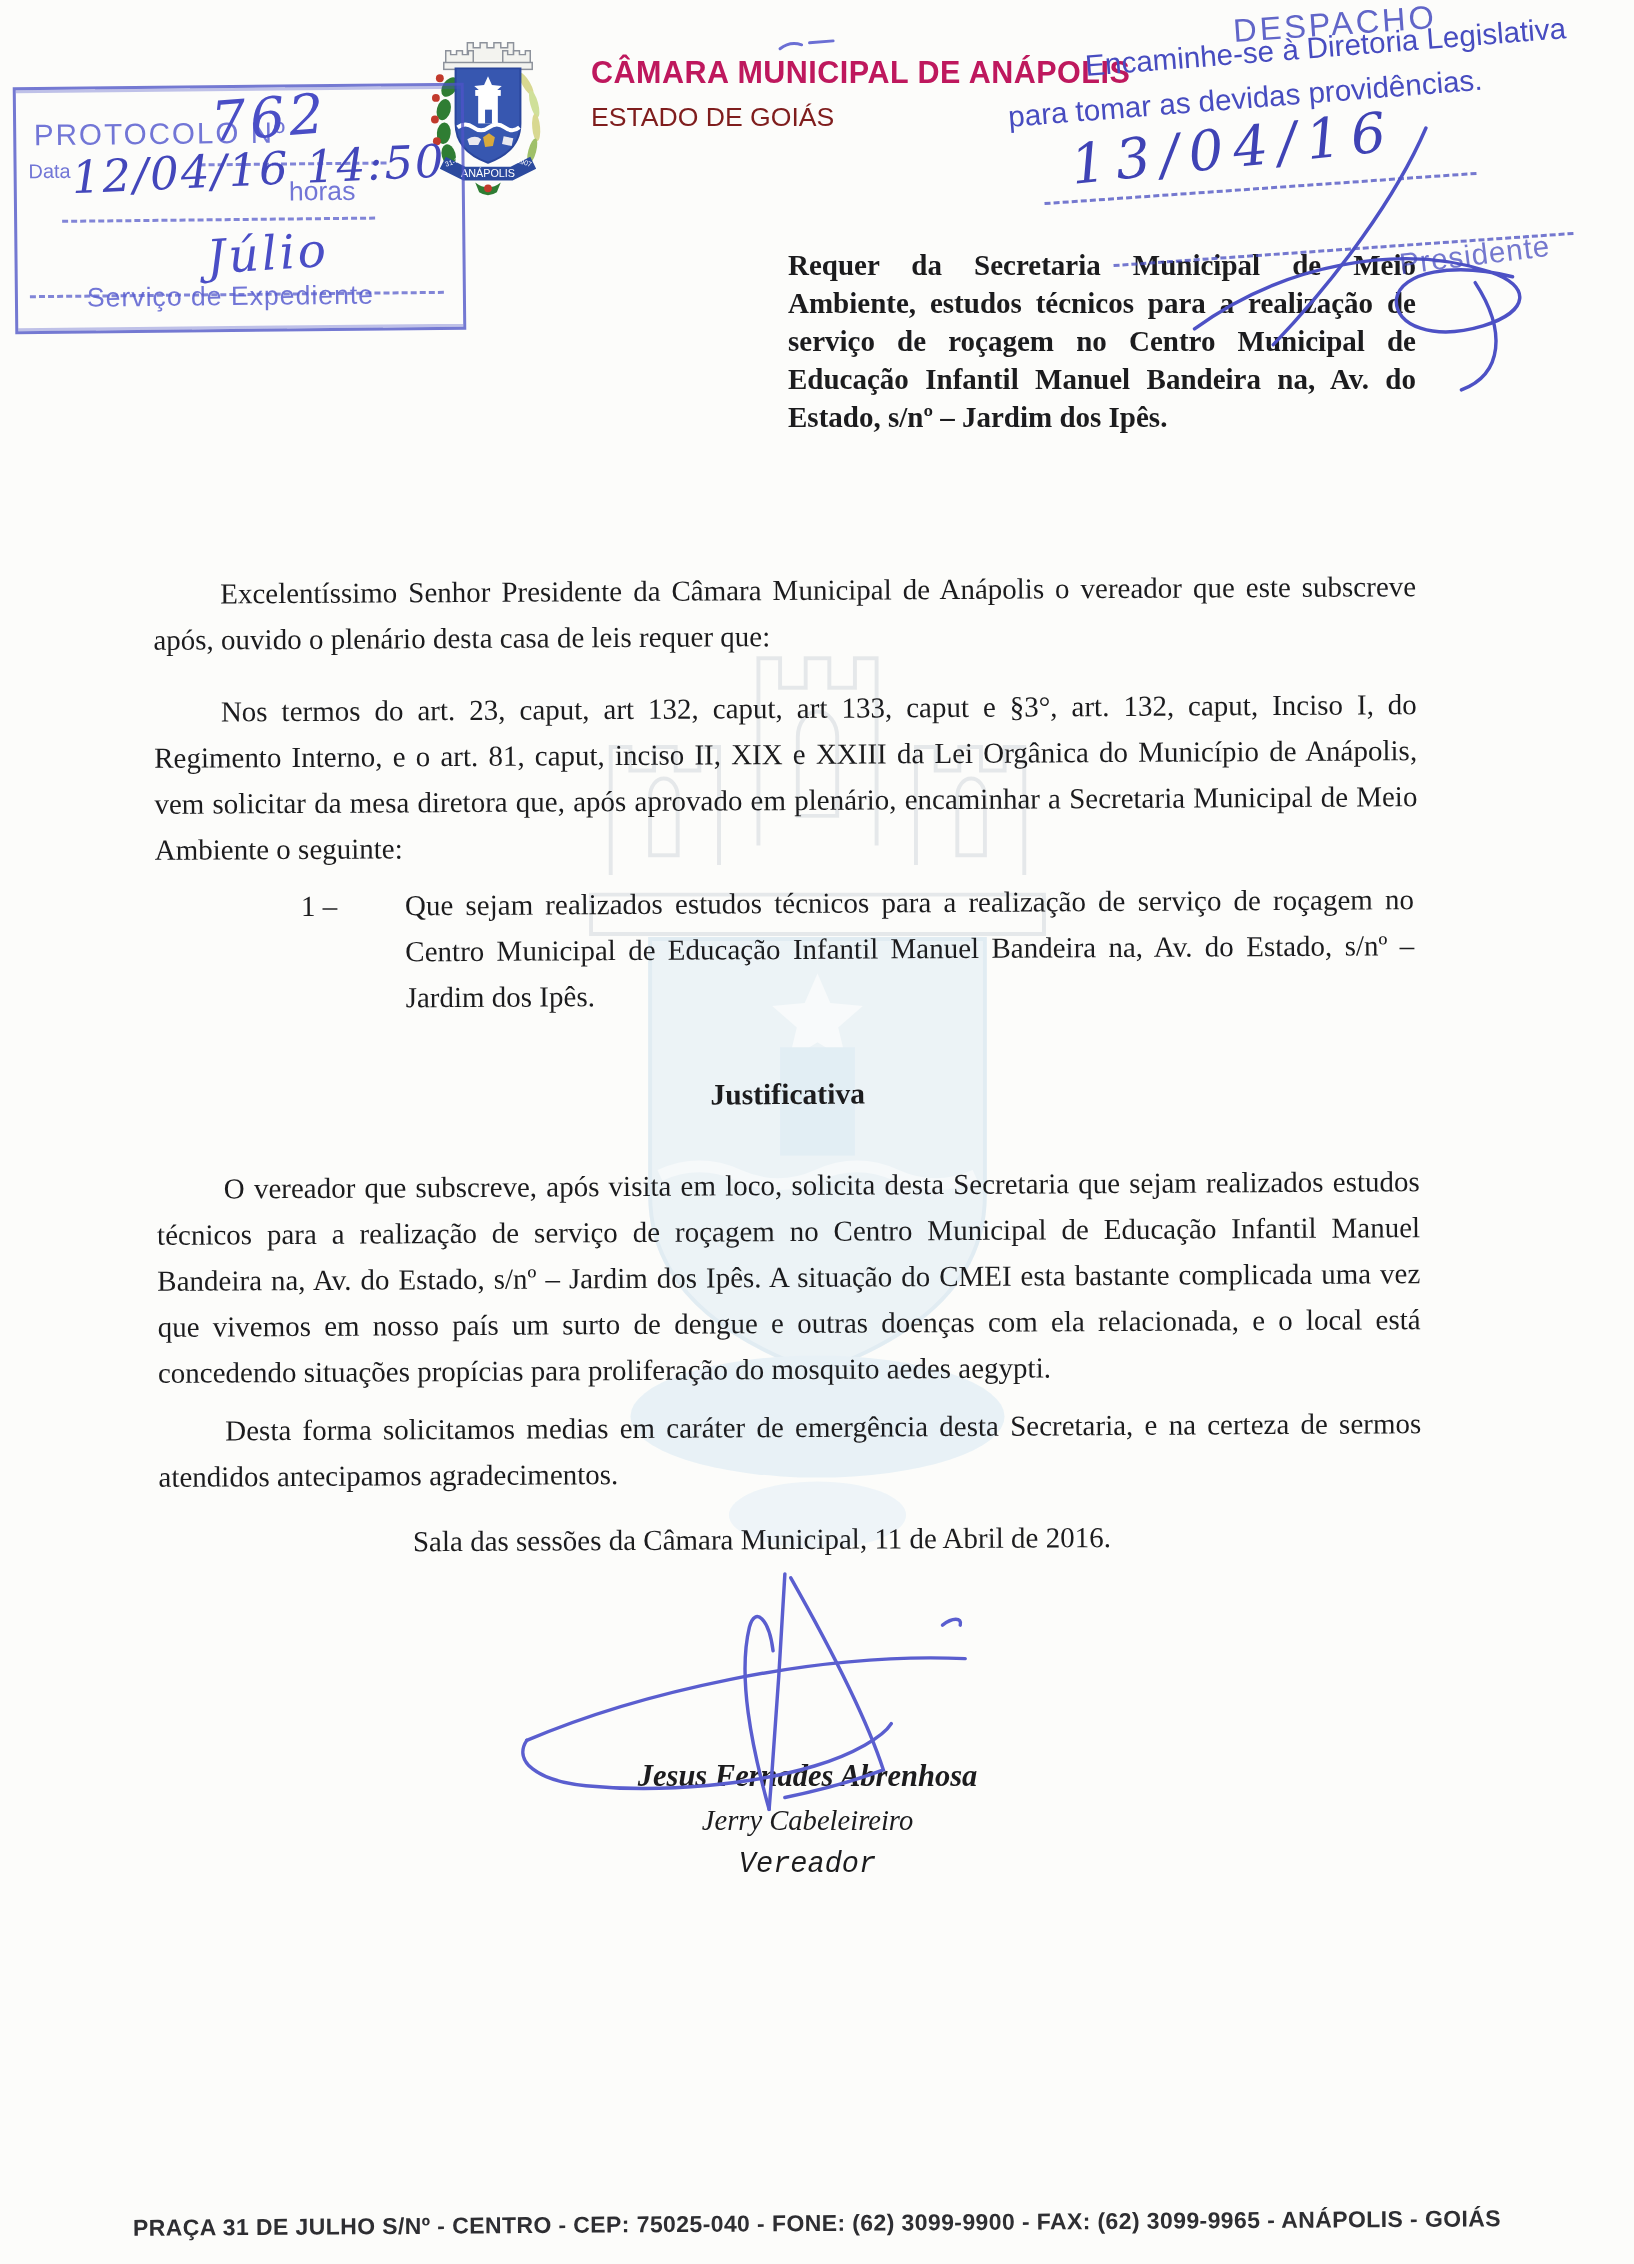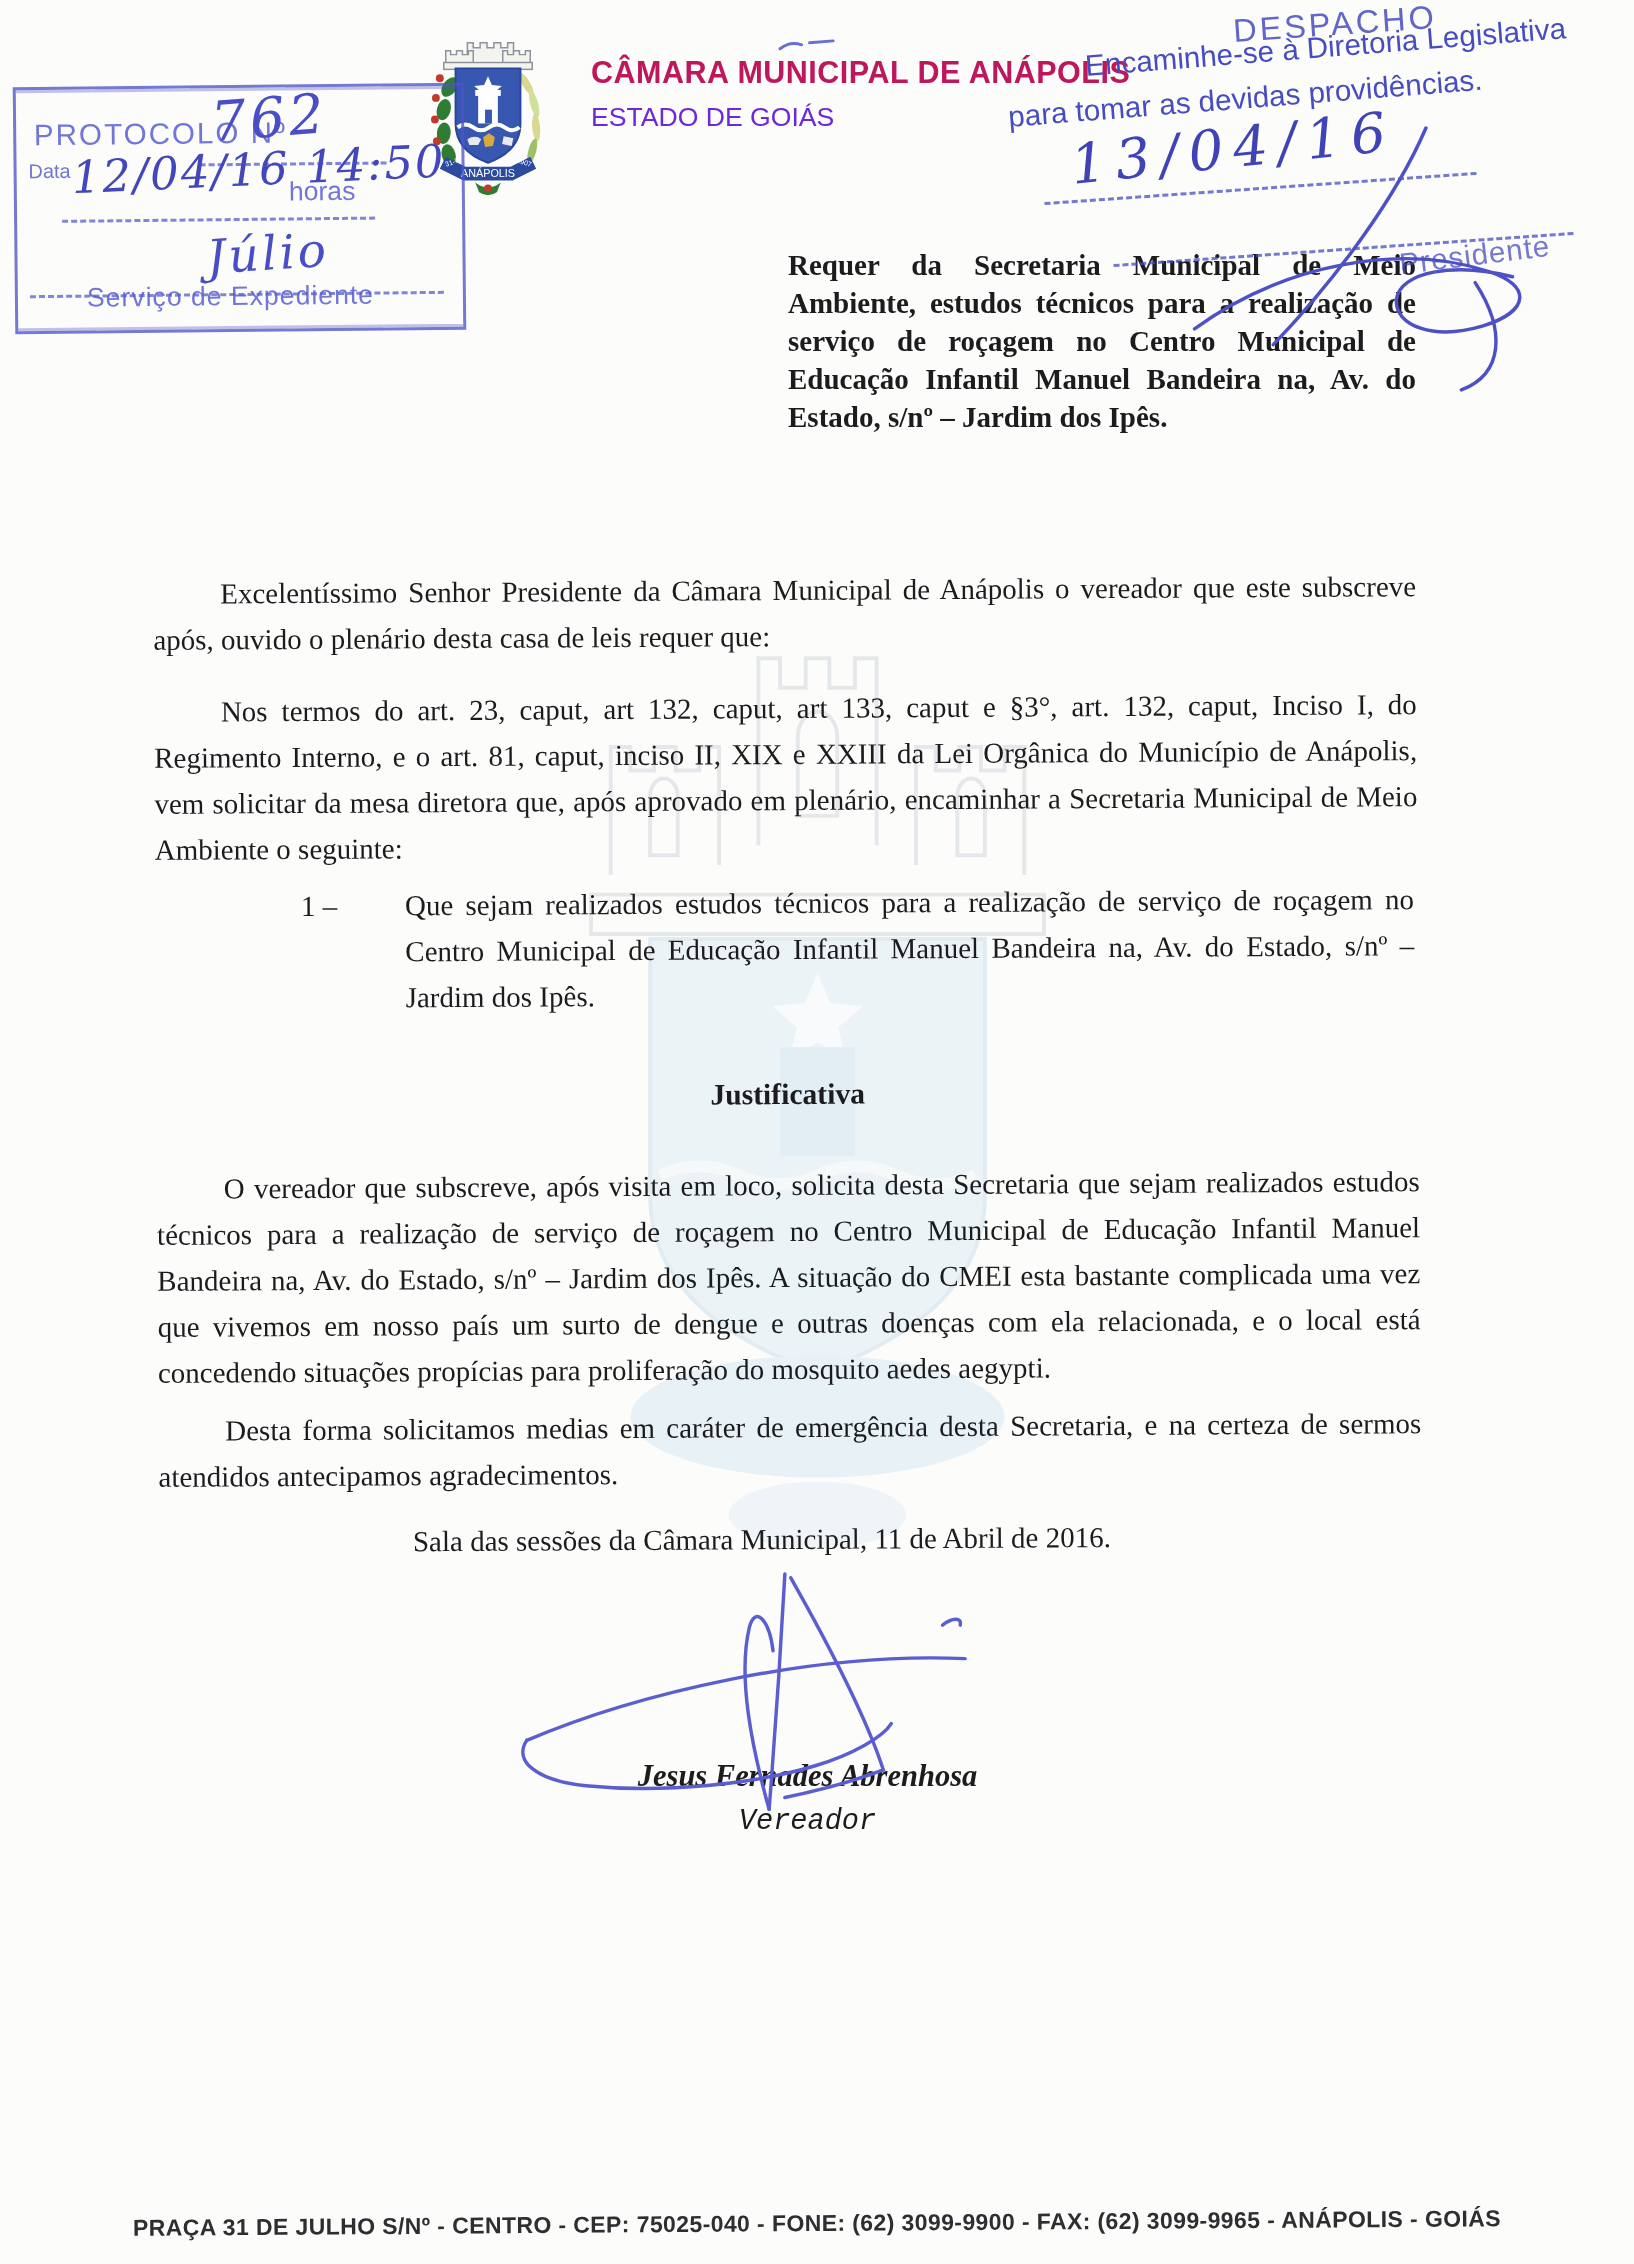--- a/index.html
+++ b/index.html
@@ -8,21 +8,21 @@
     background:#fcfcfa;color:#1c1c1e;
     font-family:"Liberation Serif", serif;
   }
   
   .watermark{position:absolute;left:463px;top:599px;width:709px;height:995px;z-index:0;opacity:.6;}
   
   .crest{position:absolute;left:416px;top:33px;width:144px;height:173px;z-index:2;}
   
   .header{position:absolute;left:591px;top:55px;z-index:1;font-family:"Liberation Sans",sans-serif;}
   .org-name{font-size:30.5px;font-weight:bold;color:#be185d;letter-spacing:0.5px;}
-  .org-sub{font-size:26.6px;color:#6d28d9;margin-top:11.8px;}
+  .org-sub{font-size:26.6px;color:#7f1d1d;margin-top:11.8px;}
   
   .pstamp{
     position:absolute;left:13.8px;top:85px;width:445px;height:241px;z-index:3;
     border:3.9px solid rgba(77,83,199,.78);
     box-shadow:inset 0 3px 0 rgba(77,83,199,.35), inset 0 -3px 0 rgba(77,83,199,.35);
     transform:rotate(-.6deg);color:#5a5fd0;
   }
   .pstamp .printed{font-family:"Liberation Sans",sans-serif;opacity:.85;}
   .ps-label{position:absolute;left:17.7px;top:27.6px;font-size:29.6px;letter-spacing:2px;}
   .ps-number{position:absolute;left:195px;top:-2px;font-size:55px;font-style:italic;
@@ -200,17 +200,18 @@
     <path d="M30,175 C140,128 320,85 475,92"></path>
     <path d="M30,175 C16,196 40,216 90,221 C170,229 262,219 322,201 C362,189 392,171 400,158"></path>
     <path d="M292,6 C288,80 282,170 276,245"></path>
     <path d="M276,245 C258,180 244,110 256,60 C262,38 276,52 280,84"></path>
     <path d="M298,10 C332,70 374,150 392,205 C352,220 316,228 292,233"></path>
     <path d="M452,58 C462,50 472,50 470,58"></path>
   </g>
 </svg>
 <div class="sig-names">
   <div class="sig-name">Jesus Fernades Abrenhosa</div>
+  <div class="sig-nick">Jerry Cabeleireiro</div>
   <div class="sig-role">Vereador</div>
 </div>
 
 <div class="footer">PRAÇA 31 DE JULHO S/Nº - CENTRO - CEP: 75025-040 - FONE: (62) 3099-9900 - FAX: (62) 3099-9965 - ANÁPOLIS - GOIÁS</div>
 
 
 </body></html>

